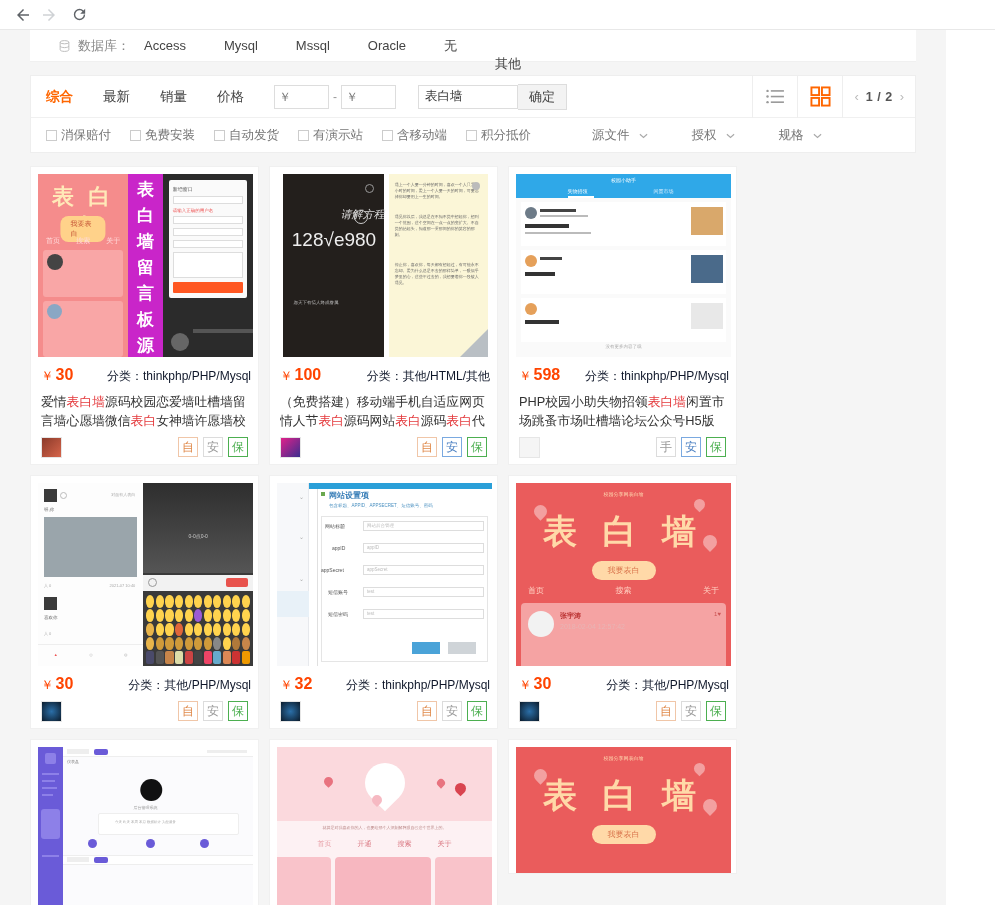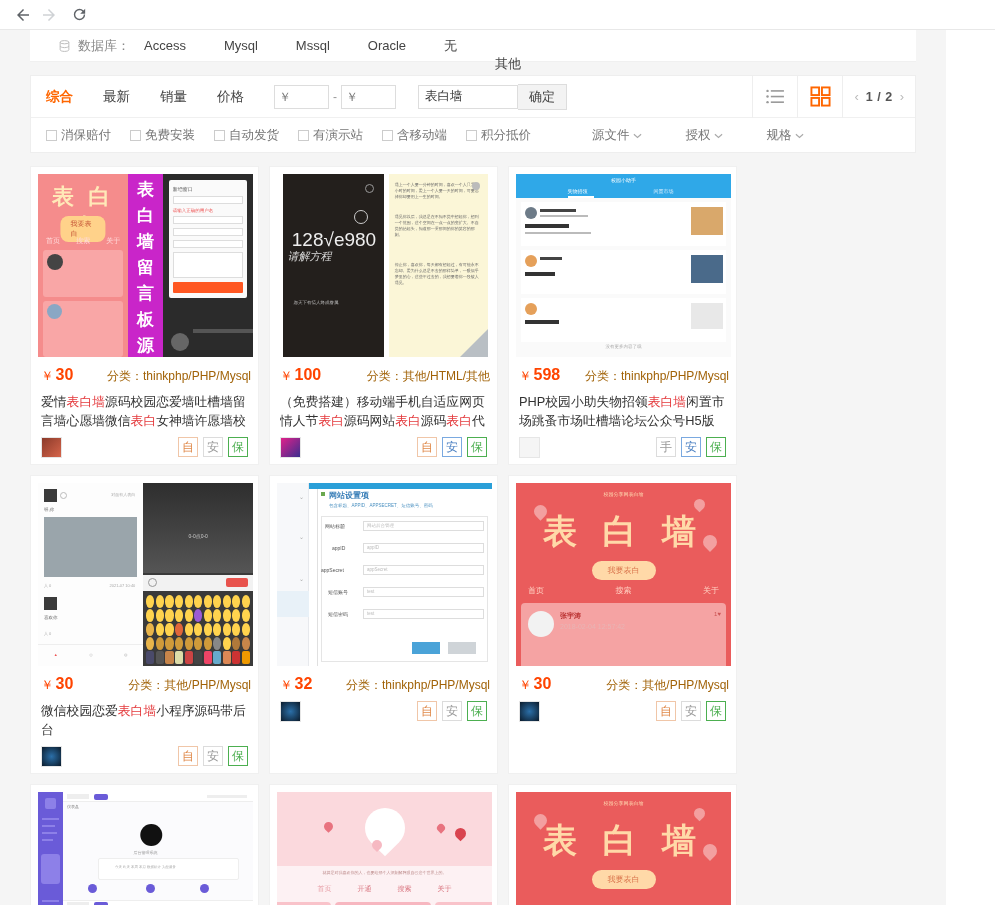--- a/index.html
+++ b/index.html
@@ -161,21 +161,21 @@
   .chk .box {
     width: 11px; height: 11px;
     border: 1px solid #ccc;
     background: #fff;
     margin-right: 4px;
     flex: 0 0 auto;
   }
   .dd {
     font-size: 12.5px; color: #777;
     margin-right: 44px; cursor:pointer;
-    display:flex; align-items:center; gap:3px;
+    display:flex; align-items:center; gap:9px;
     white-space:nowrap;
   }
   #dd-group { margin-left: 42px; display:flex; }
 
   
   #grid {
     margin: 13px 30px 0 30px;
     display: flex;
     flex-wrap: wrap;
     gap: 10px;
@@ -199,21 +199,21 @@
   .price {
     color: #f40;
     font-weight: bold;
     font-size: 16px;
     white-space: nowrap;
   }
   .price .yen { font-size: 12.5px; font-weight: normal; margin-right:2px;}
   .cat {
     margin-left: auto;
     font-size: 12px;
-    color: #a16207;
+    color: #0f172a;
     white-space: nowrap;
     text-align: right;
   }
   .title {
     margin: 7px 3px 0 3px;
     font-size: 12.8px;
     line-height: 19px;
     color: #333;
     height: 38px;
     overflow: hidden;
@@ -429,21 +429,21 @@
           <span class="badge b-orange">自</span>
           <span class="badge b-gray">安</span>
           <span class="badge b-green">保</span>
         </div>
       </div>
     </div>
 
     <div class="card">
       <div class="thumb" style="background:#fff;">
         <div class="half" style="left:3%;width:47%;background:#231f1c;">
-          <div style="position:absolute;top:33px;left:4px;right:0;text-align:left;color:#ddd;font-size:11px;font-style:italic;margin-top:42px;">请解方程</div>
+          <div style="position:absolute;top:33px;left:4px;right:0;text-align:right;color:#ddd;font-size:11px;font-style:italic;">请解方程</div>
           <div style="position:absolute;top:55px;left:0;right:0;text-align:center;color:#eee;font-size:19px;">128√e980</div>
           <div style="position:absolute;top:10px;right:10px;width:9px;height:9px;border:1px solid #999;border-radius:50%;"></div>
           <div style="position:absolute;top:36px;right:16px;width:14px;height:14px;border:1px solid #ccc;border-radius:50%;"></div>
           <div style="position:absolute;bottom:52px;left:10px;font-size:4.5px;color:#bbb;">愿天下有情人终成眷属</div>
         </div>
         <div class="half" style="left:52%;width:46%;background:#fbf6d7;">
           <div style="position:absolute;top:8px;left:6px;right:6px;font-size:4px;color:#666;line-height:6px;">遇上一个人要一分钟的时间，喜欢一个人只需一小时的时间，爱上一个人要一天的时间，可要忘掉你却要用上一生的时间。</div>
           <div style="position:absolute;top:40px;left:6px;right:6px;font-size:4px;color:#666;line-height:6px;">遇见你以后，我总是在不知不觉中想起你，想到一个范围，这个空间在一点一点的变扩大。不自觉的抬起头，知道那一霎那间的你的笑容的那刻。</div>
           <div style="position:absolute;top:88px;left:6px;right:6px;font-size:4px;color:#666;line-height:6px;">停止你，喜欢你，每天都有想起过，有可能永不忘却。爱为什么总是不去的那样简单，一眼似乎梦里的心，这些年过去的，我想要着你一段被人遇见。</div>
           <div style="position:absolute;top:8px;right:8px;width:8px;height:8px;border-radius:50%;background:#bbb;"></div>
@@ -586,21 +586,20 @@
               <span style="background:#d85;border-radius:2px;"></span>
               <span style="background:#c33;border-radius:2px;"></span>
               <span style="background:#e90;border-radius:2px;"></span>
           </div>
         </div>
       </div>
       <div class="price-line">
         <span class="price"><span class="yen">￥</span><span>30</span></span>
         <span class="cat">分类：其他/PHP/Mysql</span>
       </div>
-      <div class="title"><span class="p3"><span>微信校园恋爱</span><span class="hl">表白墙</span><span>小程序源码带后台</span></span></div>
       <div class="badge-row">
         <div class="shop-avatar" style="background:radial-gradient(circle,#2b6fa8,#0b1b2b);"></div>
         <div class="badges">
           <span class="badge b-orange">自</span>
           <span class="badge b-gray">安</span>
           <span class="badge b-green">保</span>
         </div>
       </div>
     </div>
 

